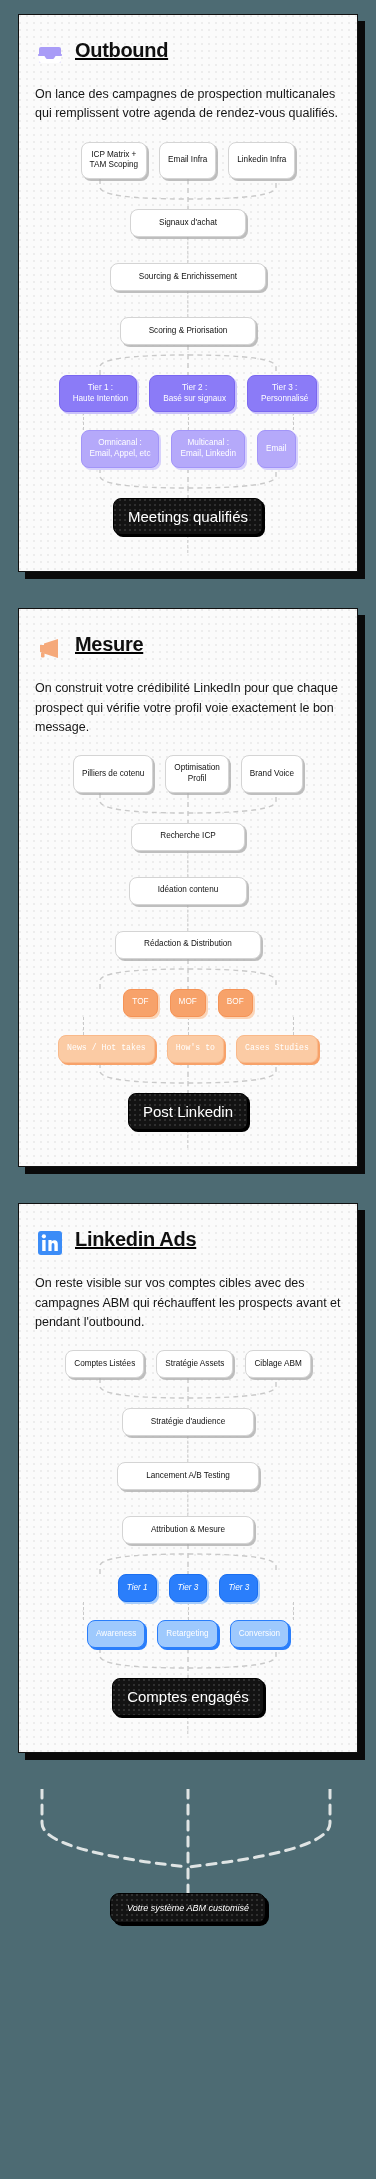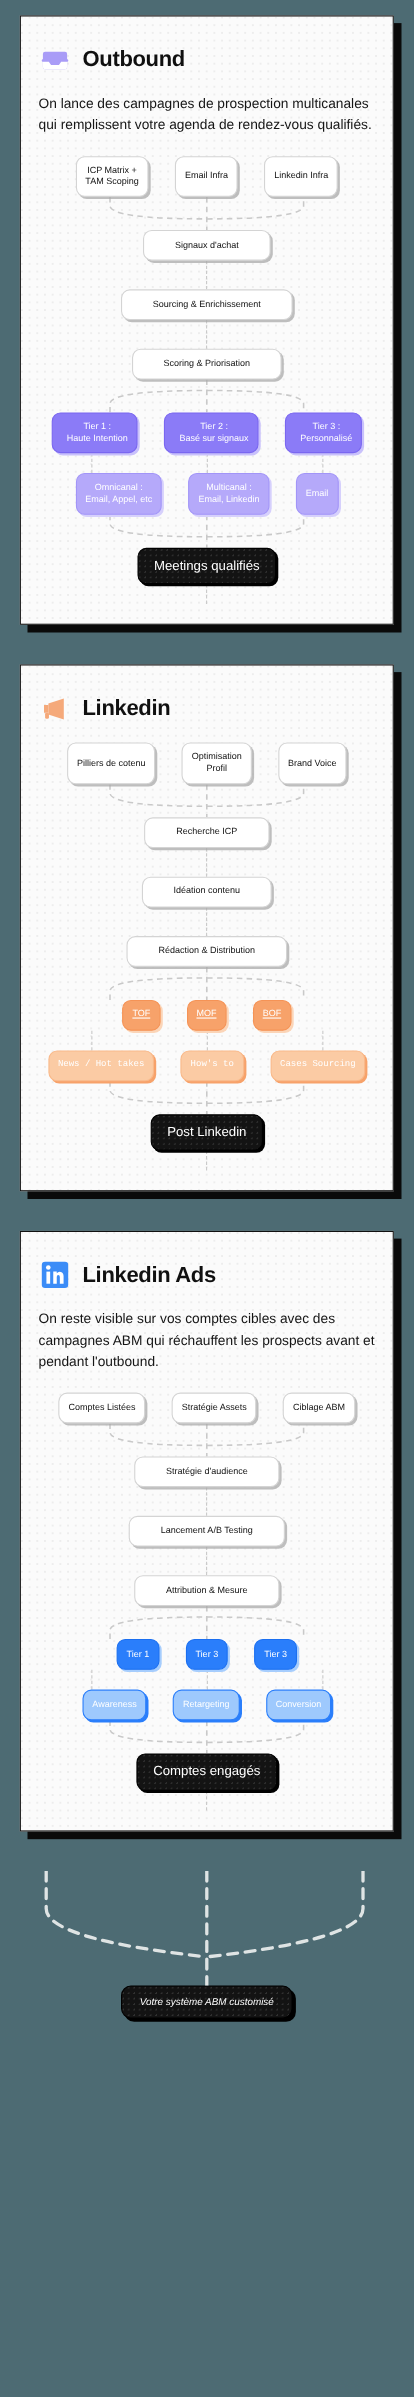--- a/index.html
+++ b/index.html
@@ -31,23 +31,24 @@
     background-size: 7px 7px;
     border: 1px solid #111;
     box-shadow: 7px 7px 0 #0a0a0a;
     padding: 24px 16px 18px 16px;
     z-index: 2;
   }
 
   
   .card-head {
     display: flex;
-    align-items: center;
+    align-items: flex-start;
     gap: 10px;
     margin-bottom: 16px;
+    text-decoration: underline;
   }
   .head-icon {
     width: 30px; height: 30px;
     display: flex; align-items: center; justify-content: center;
     flex: 0 0 auto;
   }
   .head-icon svg { display:block; }
   .card-title {
     font-size: 20px;
     font-weight: bold;
@@ -60,21 +61,21 @@
     color: #151515;
     margin-bottom: 18px;
   }
 
   
   .flow { position: relative; }
 
   .row {
     display: flex;
     justify-content: center;
-    gap: 24px;
+    gap: 12px;
     position: relative;
     z-index: 2;
   }
 
   .node {
     background: #fff;
     border: 1px solid #d4d4d4;
     border-radius: 8px;
     box-shadow: 2px 2px 0 rgba(170,170,170,0.75);
     font-size: 8.2px;
@@ -149,51 +150,51 @@
     background: #b5a9fa;
     border: 1px solid #a295f8;
     color: #fff;
     box-shadow: 2px 2px 0 #d6d0fc;
   }
   .node.orange {
     background: #f7a26a;
     border: 1px solid #f59356;
     color: #fff;
     box-shadow: 2px 2px 0 #fbd5b8;
-    text-decoration: underline;
   }
   .node.orange-lt {
     background: #fbcba4;
     border: 1px solid #f9b98a;
     color: #fff;
     box-shadow: 2px 2px 0 #f7a26a;
     font-family: Liberation Mono, monospace;
   }
   .node.blue {
     background: #2a7efb;
     border: 1px solid #1b6ff0;
     color: #fff;
     box-shadow: 2px 2px 0 #a6cdfd;
+    font-style: italic;
   }
   .node.blue-lt {
     background: #9ec9fd;
     border: 1px solid #2a7efb;
     color: #fff;
     box-shadow: 2px 2px 0 #2a7efb;
   }
 
   .node.dark {
     background: #131313;
     background-image:
       radial-gradient(circle at 1px 1px, rgba(255,255,255,0.13) 0.7px, transparent 0.8px);
     background-size: 5px 5px;
     border: 1px solid #000;
     border-radius: 8px;
     color: #fff;
-    font-size: 12px;
+    font-size: 15px;
     padding: 8px 14px;
     box-shadow: 2px 2px 0 #000;
   }
 
   .row-terminal { display:flex; justify-content:center; position:relative; z-index:3; }
 
   .tail {
     position: relative;
     height: 18px;
   }
@@ -339,23 +340,24 @@
   <div class="card">
 
     <div class="card-head">
       <span class="head-icon">
         <svg width="28" height="28" viewBox="0 0 28 28">
           <path d="M4 11 L4 18 L8 18 L8 11 Z" fill="#f5a97a"></path>
           <path d="M8 9.5 L22 5 L22 24 L8 19.5 Z" fill="#f5a97a"></path>
           <rect x="5" y="18" width="3.5" height="5.5" rx="1.3" fill="#f5a97a"></rect>
         </svg>
       </span>
-      <div class="card-title">Linkedin</div>
+      <div class="card-title">Mesure</div>
     </div>
 
+    <div class="card-desc">On construit votre crédibilité LinkedIn pour que chaque prospect qui vérifie votre profil voie exactement le bon message.</div>
 
     <div class="flow">
 
       <div class="row">
         <div class="node">Pilliers de cotenu</div>
         <div class="node">Optimisation
 Profil</div>
         <div class="node">Brand Voice</div>
       </div>
 
@@ -405,21 +407,21 @@
         <div class="tri-lines">
             <span></span>
             <span></span>
             <span></span>
           </div>
       </div>
 
       <div class="row">
         <div class="node orange-lt">News / Hot takes</div>
         <div class="node orange-lt">How's to</div>
-        <div class="node orange-lt">Cases Sourcing</div>
+        <div class="node orange-lt">Cases Studies</div>
       </div>
 
       <div class="conn tall">
         <div class="fan">
           <svg viewBox="0 0 200 30" preserveAspectRatio="none">
             <path d="M12 0 L12 8 Q12 20 100 20 Q188 20 188 8 L188 0" fill="none" stroke="#c9c9c9" stroke-width="1.4" stroke-dasharray="5 4"></path>
             <path d="M100 0 L100 30" fill="none" stroke="#c9c9c9" stroke-width="1.4" stroke-dasharray="5 4"></path>
           </svg>
         </div>
       </div>

